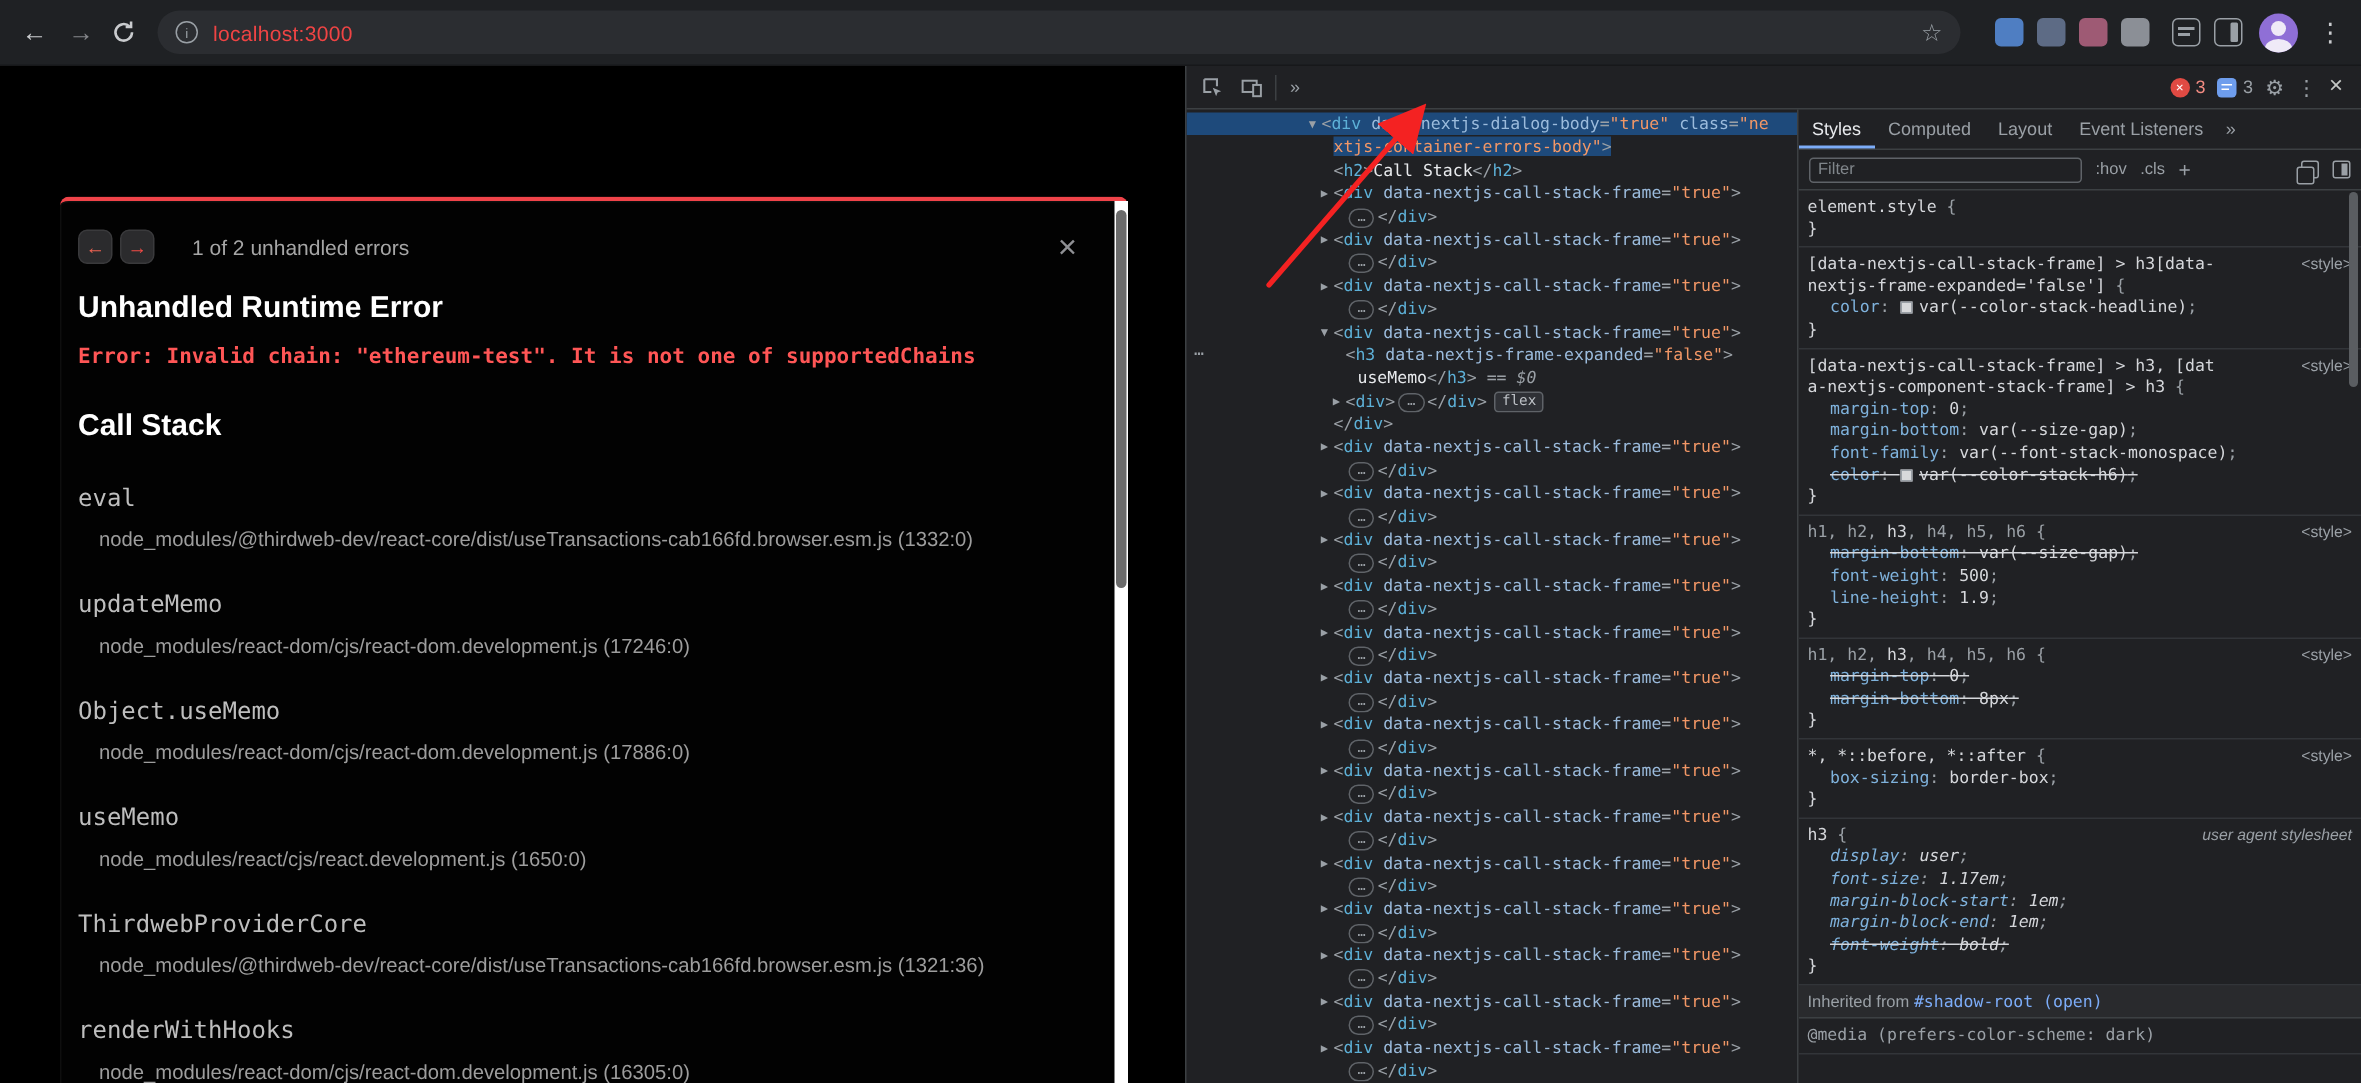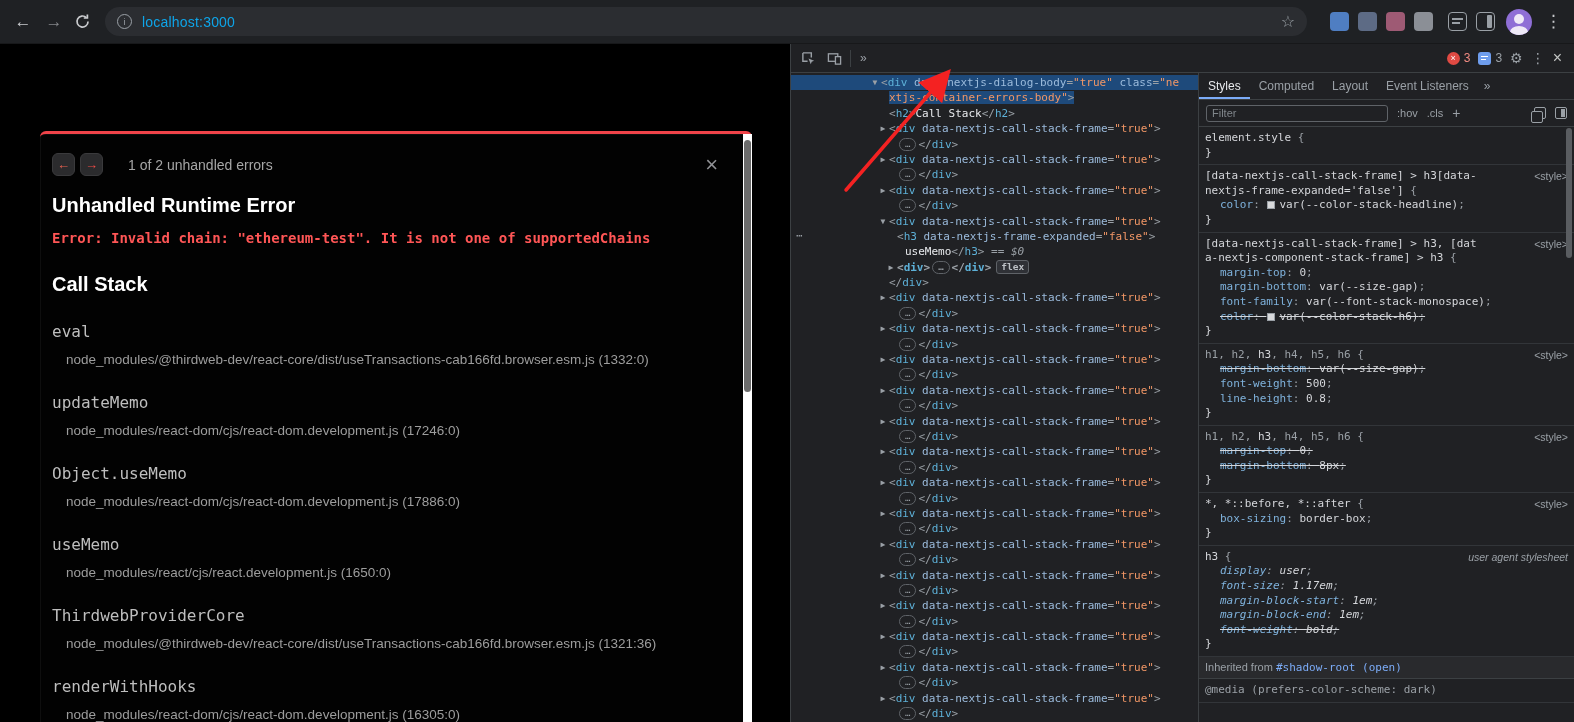--- a/index.html
+++ b/index.html
@@ -10,21 +10,21 @@
   
   .toolbar{position:absolute;top:0;left:0;right:0;height:44px;background:#1f2124;
            display:flex;align-items:center;gap:9px;padding:0 12px;border-bottom:1px solid #17181a;}
   .nav-ico{width:22px;text-align:center;font-size:17px;color:#c9cbce;line-height:44px;}
   .nav-ico.fwd{color:#85878b;}
   .reload-svg{width:17px;height:17px;display:block;}
   .url-pill{flex:1;height:29px;border-radius:15px;background:#2b2d31;display:flex;
             align-items:center;gap:10px;padding:0 12px;margin-right:14px;}
   .info-ico{width:15px;height:15px;border:1.5px solid #9aa0a6;border-radius:50%;color:#9aa0a6;
             font-size:9px;display:flex;align-items:center;justify-content:center;flex:0 0 auto;}
-  .url-text{color:#0ea5e9;font-size:14px;letter-spacing:.2px;}
+  .url-text{color:#ef4444;font-size:14px;letter-spacing:.2px;}
   .pill-spacer{flex:1;}
   .star{color:#9aa0a6;font-size:16px;}
   .ext-row{display:flex;align-items:center;gap:9px;margin-right:6px;}
   .ext{width:19px;height:19px;border-radius:4px;display:inline-block;}
   .sq-ico{width:19px;height:19px;border:1.6px solid #9aa0a6;border-radius:4px;position:relative;}
   .sq-ico.lines::before{content:"";position:absolute;left:3px;right:3px;top:5px;height:1.6px;background:#9aa0a6;}
   .sq-ico.lines::after{content:"";position:absolute;left:3px;right:6px;top:9px;height:1.6px;background:#9aa0a6;}
   .sq-ico.panel::before{content:"";position:absolute;top:2px;bottom:2px;right:2px;width:5px;background:#9aa0a6;border-radius:1px;}
   .avatar{width:26px;height:26px;border-radius:50%;position:relative;overflow:hidden;margin:0 2px;}
   .avatar::before{content:"";position:absolute;top:5px;left:8px;width:10px;height:10px;border-radius:50%;background:#efeaf7;}
@@ -234,21 +234,21 @@
         <div class="tree-row" style="padding-left: 86px;"><span class="arrow"></span><span><span class="tk-p">&lt;</span><span class="tk-t">h2</span><span class="tk-p">&gt;</span><span class="tk-x">Call Stack</span><span class="tk-p">&lt;/</span><span class="tk-t">h2</span><span class="tk-p">&gt;</span></span></div>
         <div class="tree-row" style="padding-left: 86px;"><span class="arrow">▶</span><span><span class="tk-p">&lt;</span><span class="tk-t">div</span><span class="tk-a"> data-nextjs-call-stack-frame</span><span class="tk-p">=</span><span class="tk-v">"true"</span><span class="tk-p">&gt;</span></span></div>
         <div class="tree-row" style="padding-left: 94px;"><span class="arrow"></span><span><span class="ell-badge">…</span><span class="tk-p">&lt;/</span><span class="tk-t">div</span><span class="tk-p">&gt;</span></span></div>
         <div class="tree-row" style="padding-left: 86px;"><span class="arrow">▶</span><span><span class="tk-p">&lt;</span><span class="tk-t">div</span><span class="tk-a"> data-nextjs-call-stack-frame</span><span class="tk-p">=</span><span class="tk-v">"true"</span><span class="tk-p">&gt;</span></span></div>
         <div class="tree-row" style="padding-left: 94px;"><span class="arrow"></span><span><span class="ell-badge">…</span><span class="tk-p">&lt;/</span><span class="tk-t">div</span><span class="tk-p">&gt;</span></span></div>
         <div class="tree-row" style="padding-left: 86px;"><span class="arrow">▶</span><span><span class="tk-p">&lt;</span><span class="tk-t">div</span><span class="tk-a"> data-nextjs-call-stack-frame</span><span class="tk-p">=</span><span class="tk-v">"true"</span><span class="tk-p">&gt;</span></span></div>
         <div class="tree-row" style="padding-left: 94px;"><span class="arrow"></span><span><span class="ell-badge">…</span><span class="tk-p">&lt;/</span><span class="tk-t">div</span><span class="tk-p">&gt;</span></span></div>
         <div class="tree-row" style="padding-left: 86px;"><span class="arrow">▼</span><span><span class="tk-p">&lt;</span><span class="tk-t">div</span><span class="tk-a"> data-nextjs-call-stack-frame</span><span class="tk-p">=</span><span class="tk-v">"true"</span><span class="tk-p">&gt;</span></span></div>
         <div class="tree-row" style="padding-left: 94px;"><span class="arrow"></span><span><span class="tk-p">&lt;</span><span class="tk-t">h3</span><span class="tk-a"> data-nextjs-frame-expanded</span><span class="tk-p">=</span><span class="tk-v">"false"</span><span class="tk-p">&gt;</span></span></div>
         <div class="tree-row" style="padding-left: 102px;"><span class="arrow"></span><span><span class="tk-x">useMemo</span><span class="tk-p">&lt;/</span><span class="tk-t">h3</span><span class="tk-p">&gt;</span><span class="tk-d"> == $0</span></span></div>
-        <div class="tree-row" style="padding-left: 94px; font-weight: bold;"><span class="arrow">▶</span><span><span class="tk-p">&lt;</span><span class="tk-t">div</span><span class="tk-p">&gt;</span><span class="ell-badge">…</span><span class="tk-p">&lt;/</span><span class="tk-t">div</span><span class="tk-p">&gt;</span></span><span class="flex-badge">flex</span></div>
+        <div class="tree-row" style="padding-left: 94px;"><span class="arrow">▶</span><span><span class="tk-p">&lt;</span><span class="tk-t">div</span><span class="tk-p">&gt;</span><span class="ell-badge">…</span><span class="tk-p">&lt;/</span><span class="tk-t">div</span><span class="tk-p">&gt;</span></span><span class="flex-badge">flex</span></div>
         <div class="tree-row" style="padding-left: 86px;"><span class="arrow"></span><span><span class="tk-p">&lt;/</span><span class="tk-t">div</span><span class="tk-p">&gt;</span></span></div>
         <div class="tree-row" style="padding-left: 86px;"><span class="arrow">▶</span><span><span class="tk-p">&lt;</span><span class="tk-t">div</span><span class="tk-a"> data-nextjs-call-stack-frame</span><span class="tk-p">=</span><span class="tk-v">"true"</span><span class="tk-p">&gt;</span></span></div>
         <div class="tree-row" style="padding-left: 94px;"><span class="arrow"></span><span><span class="ell-badge">…</span><span class="tk-p">&lt;/</span><span class="tk-t">div</span><span class="tk-p">&gt;</span></span></div>
         <div class="tree-row" style="padding-left: 86px;"><span class="arrow">▶</span><span><span class="tk-p">&lt;</span><span class="tk-t">div</span><span class="tk-a"> data-nextjs-call-stack-frame</span><span class="tk-p">=</span><span class="tk-v">"true"</span><span class="tk-p">&gt;</span></span></div>
         <div class="tree-row" style="padding-left: 94px;"><span class="arrow"></span><span><span class="ell-badge">…</span><span class="tk-p">&lt;/</span><span class="tk-t">div</span><span class="tk-p">&gt;</span></span></div>
         <div class="tree-row" style="padding-left: 86px;"><span class="arrow">▶</span><span><span class="tk-p">&lt;</span><span class="tk-t">div</span><span class="tk-a"> data-nextjs-call-stack-frame</span><span class="tk-p">=</span><span class="tk-v">"true"</span><span class="tk-p">&gt;</span></span></div>
         <div class="tree-row" style="padding-left: 94px;"><span class="arrow"></span><span><span class="ell-badge">…</span><span class="tk-p">&lt;/</span><span class="tk-t">div</span><span class="tk-p">&gt;</span></span></div>
         <div class="tree-row" style="padding-left: 86px;"><span class="arrow">▶</span><span><span class="tk-p">&lt;</span><span class="tk-t">div</span><span class="tk-a"> data-nextjs-call-stack-frame</span><span class="tk-p">=</span><span class="tk-v">"true"</span><span class="tk-p">&gt;</span></span></div>
         <div class="tree-row" style="padding-left: 94px;"><span class="arrow"></span><span><span class="ell-badge">…</span><span class="tk-p">&lt;/</span><span class="tk-t">div</span><span class="tk-p">&gt;</span></span></div>
         <div class="tree-row" style="padding-left: 86px;"><span class="arrow">▶</span><span><span class="tk-p">&lt;</span><span class="tk-t">div</span><span class="tk-a"> data-nextjs-call-stack-frame</span><span class="tk-p">=</span><span class="tk-v">"true"</span><span class="tk-p">&gt;</span></span></div>
@@ -310,21 +310,21 @@
             <div class="prop"><span class="pname">margin-bottom</span><span class="tk-p">: </span><span class="pval">var(--size-gap)</span><span class="tk-p">;</span></div>
             <div class="prop"><span class="pname">font-family</span><span class="tk-p">: </span><span class="pval">var(--font-stack-monospace)</span><span class="tk-p">;</span></div>
             <div class="prop struck"><span class="pname">color</span><span class="tk-p">: </span><span class="swatch" style="background: rgb(216, 217, 219);"></span><span class="pval">var(--color-stack-h6)</span><span class="tk-p">;</span></div>
             <div>}</div>
           </div>
           <div class="rule">
             <div class="rule-head"><span class="sel-dim">h1, h2, </span><span class="sel-m">h3</span><span class="sel-dim">, h4, h5, h6</span><span class="tk-p"> {</span></div>
             <span class="src">&lt;style&gt;</span>
             <div class="prop struck"><span class="pname">margin-bottom</span><span class="tk-p">: </span><span class="pval">var(--size-gap)</span><span class="tk-p">;</span></div>
             <div class="prop"><span class="pname">font-weight</span><span class="tk-p">: </span><span class="pval">500</span><span class="tk-p">;</span></div>
-            <div class="prop"><span class="pname">line-height</span><span class="tk-p">: </span><span class="pval">0.8</span><span class="tk-p">;</span></div>
+            <div class="prop"><span class="pname">line-height</span><span class="tk-p">: </span><span class="pval">1.9</span><span class="tk-p">;</span></div>
             <div>}</div>
           </div>
           <div class="rule">
             <div class="rule-head"><span class="sel-dim">h1, h2, </span><span class="sel-m">h3</span><span class="sel-dim">, h4, h5, h6</span><span class="tk-p"> {</span></div>
             <span class="src">&lt;style&gt;</span>
             <div class="prop struck"><span class="pname">margin-top</span><span class="tk-p">: </span><span class="pval">0</span><span class="tk-p">;</span></div>
             <div class="prop struck"><span class="pname">margin-bottom</span><span class="tk-p">: </span><span class="pval">8px</span><span class="tk-p">;</span></div>
             <div>}</div>
           </div>
           <div class="rule">

